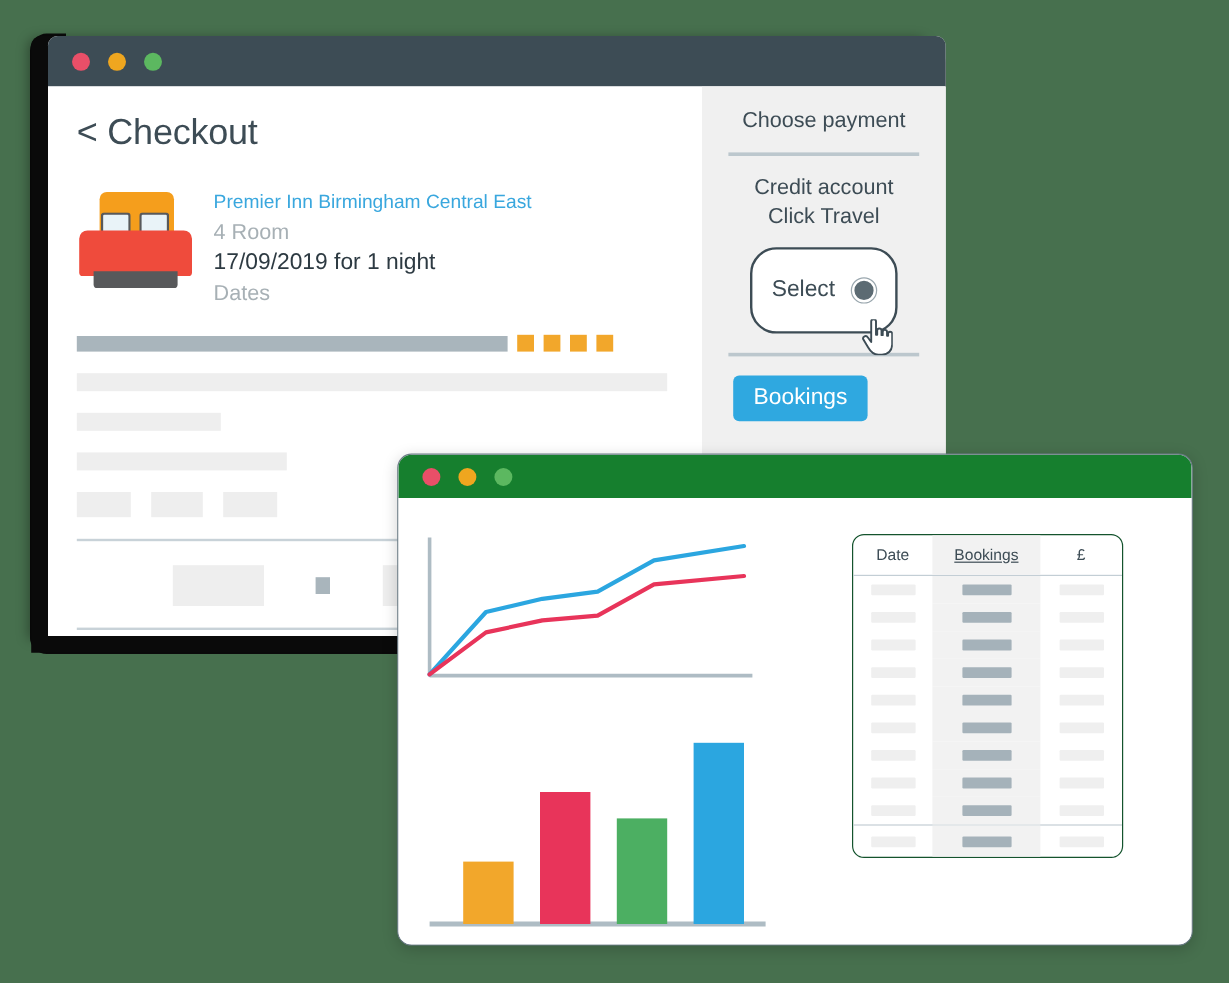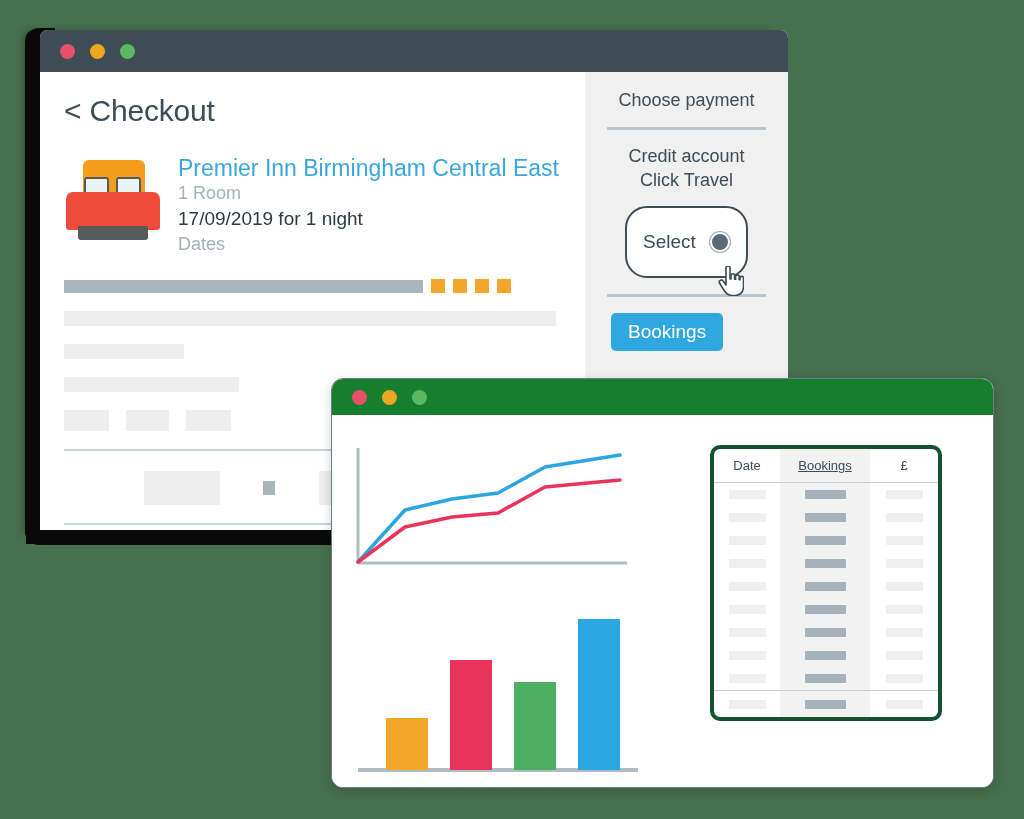--- a/index.html
+++ b/index.html
@@ -155,21 +155,21 @@
     top: 70px;
     width: 70px;
     height: 14px;
     background: #58595B;
     border-radius: 0 0 3px 3px;
   }
 
   .hotel-info { margin-left: 16px; padding-top: 4px; }
   .hotel-name {
     color: #39A7DE;
-    font-size: 23px;
+    font-size: 16px;
     line-height: 25px;
     font-weight: 400;
   }
   .hotel-rooms {
     color: #A7B0B5;
     font-size: 18px;
     line-height: 25px;
   }
   .hotel-dates-value {
     color: #2D3A42;
@@ -315,21 +315,21 @@
     position: relative;
     padding: 30px 20px 0 10px;
     box-sizing: border-box;
   }
 
   .linechart { position: absolute; left: 18px; top: 30px; }
   .barchart  { position: absolute; left: 18px; top: 185px; }
 
   
   .data-table {
-    border: 4px solid #14532d;
+    border: 1px solid #14532d;
     border-radius: 10px;
     overflow: hidden;
     background: #ffffff;
     width: 224px;
   }
   .dt-head {
     display: flex;
     border-bottom: 1px solid #C3CED5;
   }
   .dt-head div {
@@ -377,21 +377,21 @@
       <div class="hotel-row">
         <div class="bed">
           <div class="headboard"></div>
           <div class="pillow-l"></div>
           <div class="pillow-r"></div>
           <div class="duvet"></div>
           <div class="base"></div>
         </div>
         <div class="hotel-info">
           <div class="hotel-name">Premier Inn Birmingham Central East</div>
-          <div class="hotel-rooms">1 Room</div>
+          <div class="hotel-rooms">4 Room</div>
           <div class="hotel-dates-value">17/09/2019 for 1 night</div>
           <div class="hotel-dates-label">Dates</div>
         </div>
       </div>
 
       <div class="skel-bar-row">
         <div class="skel-progress"></div>
         <div class="skel-square"></div>
         <div class="skel-square"></div>
         <div class="skel-square"></div>

